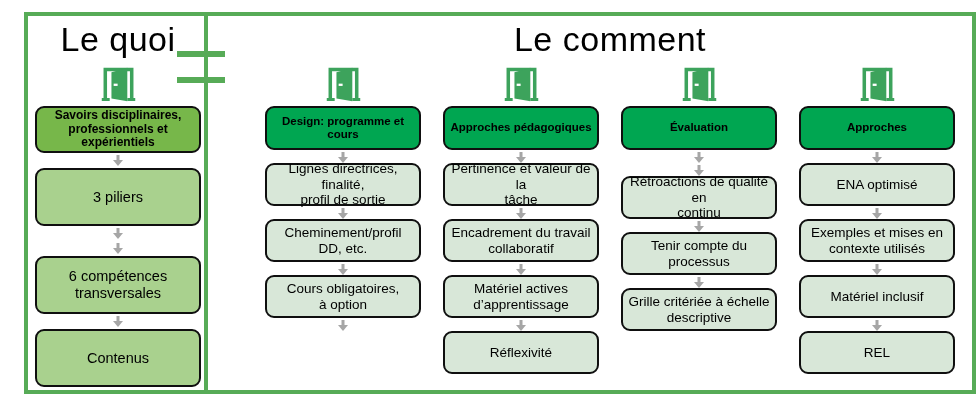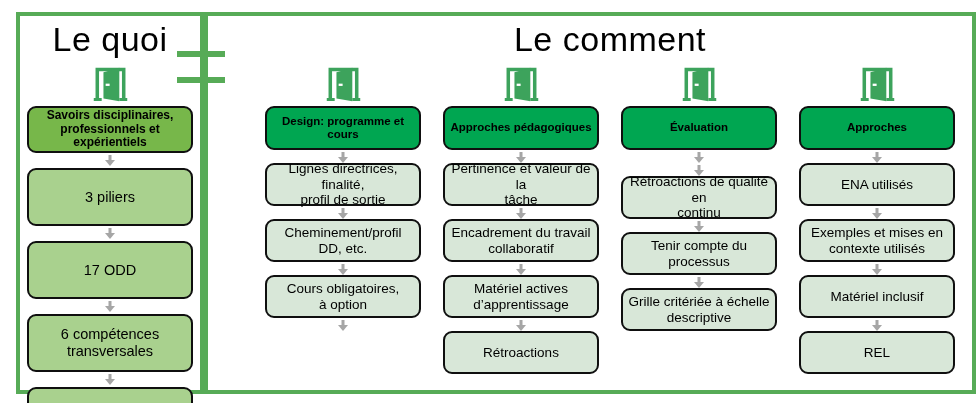--- a/index.html
+++ b/index.html
@@ -11,21 +11,21 @@
     --box-border:#0f0f0f;
     --arrow:#a6a6a6;
     --door:#3da35c;
   }
   *{box-sizing:border-box; margin:0; padding:0;}
   html,body{width:980px; height:403px; background:#ffffff; overflow:hidden;
     font-family:"Liberation Sans", sans-serif; color:#000;}
   .canvas{position:relative; width:980px; height:403px; background:#fff;}
 
   .panel{position:absolute; top:12px; height:382px; border:4px solid var(--green-border); background:#fff;}
-  .panel-left{left:16px; width:188px;}
+  .panel-left{left:24px; width:188px;}
   .panel-right{left:204px; width:772px;padding-left:40px;}
 
   .panel-title{font-size:34px; font-weight:400; text-align:center; height:44px; line-height:46px; letter-spacing:0.5px;}
 
   .door-slot{height:46px; display:flex; align-items:flex-start; justify-content:center;}
   .door{width:37px; height:42px; display:block;}
 
   .stack{width:166px; margin:0 auto; display:flex; flex-direction:column;}
 
   .box{border:2.5px solid var(--box-border); border-radius:9px;
@@ -67,21 +67,20 @@
         <rect x="15.5" y="26" width="4.5" height="2.6" fill="#ffffff"></rect>
       </svg>
     </div>
     <div class="stack">
       <div class="box box-savoirs">Savoirs disciplinaires,
 professionnels et
 expérientiels</div>
       <div class="arrow"></div>
       <div class="box box-quoi">3 piliers</div>
       <div class="arrow"></div>
-      <div class="box box-quoi">17 ODD</div>
       <div class="arrow"></div>
       <div class="box box-quoi">6 compétences
 transversales</div>
       <div class="arrow"></div>
       <div class="box box-quoi">Contenus</div>
     </div>
   </section>
 
   <section class="panel panel-right">
     <div class="panel-title">Le comment</div>
@@ -121,21 +120,21 @@
         <div class="arrow"></div>
         <div class="box box-cell">Pertinence et valeur de la
 tâche</div>
         <div class="arrow"></div>
         <div class="box box-cell">Encadrement du travail
 collaboratif</div>
         <div class="arrow"></div>
         <div class="box box-cell">Matériel actives
 d’apprentissage</div>
         <div class="arrow"></div>
-        <div class="box box-cell">Rétroactions</div>
+        <div class="box box-cell">Réflexivité</div>
       </div>
 
       <div class="col">
         <div class="door-slot">
           <svg class="door" viewBox="0 0 42 46">
             <path d="M6 44 V10 H36 V44" fill="none" stroke="#3da35c" stroke-width="4"></path>
             <path d="M2 44 H11 M31 44 H40" fill="none" stroke="#3da35c" stroke-width="3.5"></path>
             <polygon points="13,13 31,8 31,46 13,43" fill="#3da35c"></polygon>
             <rect x="15.5" y="26" width="4.5" height="2.6" fill="#ffffff"></rect>
           </svg>
@@ -156,21 +155,21 @@
         <div class="door-slot">
           <svg class="door" viewBox="0 0 42 46">
             <path d="M6 44 V10 H36 V44" fill="none" stroke="#3da35c" stroke-width="4"></path>
             <path d="M2 44 H11 M31 44 H40" fill="none" stroke="#3da35c" stroke-width="3.5"></path>
             <polygon points="13,13 31,8 31,46 13,43" fill="#3da35c"></polygon>
             <rect x="15.5" y="26" width="4.5" height="2.6" fill="#ffffff"></rect>
           </svg>
         </div>
         <div class="box box-header">Approches</div>
         <div class="arrow"></div>
-        <div class="box box-cell">ENA utilisés</div>
+        <div class="box box-cell">ENA optimisé</div>
         <div class="arrow"></div>
         <div class="box box-cell">Exemples et mises en
 contexte utilisés</div>
         <div class="arrow"></div>
         <div class="box box-cell">Matériel inclusif</div>
         <div class="arrow"></div>
         <div class="box box-cell">REL</div>
       </div>
 
     </div>

